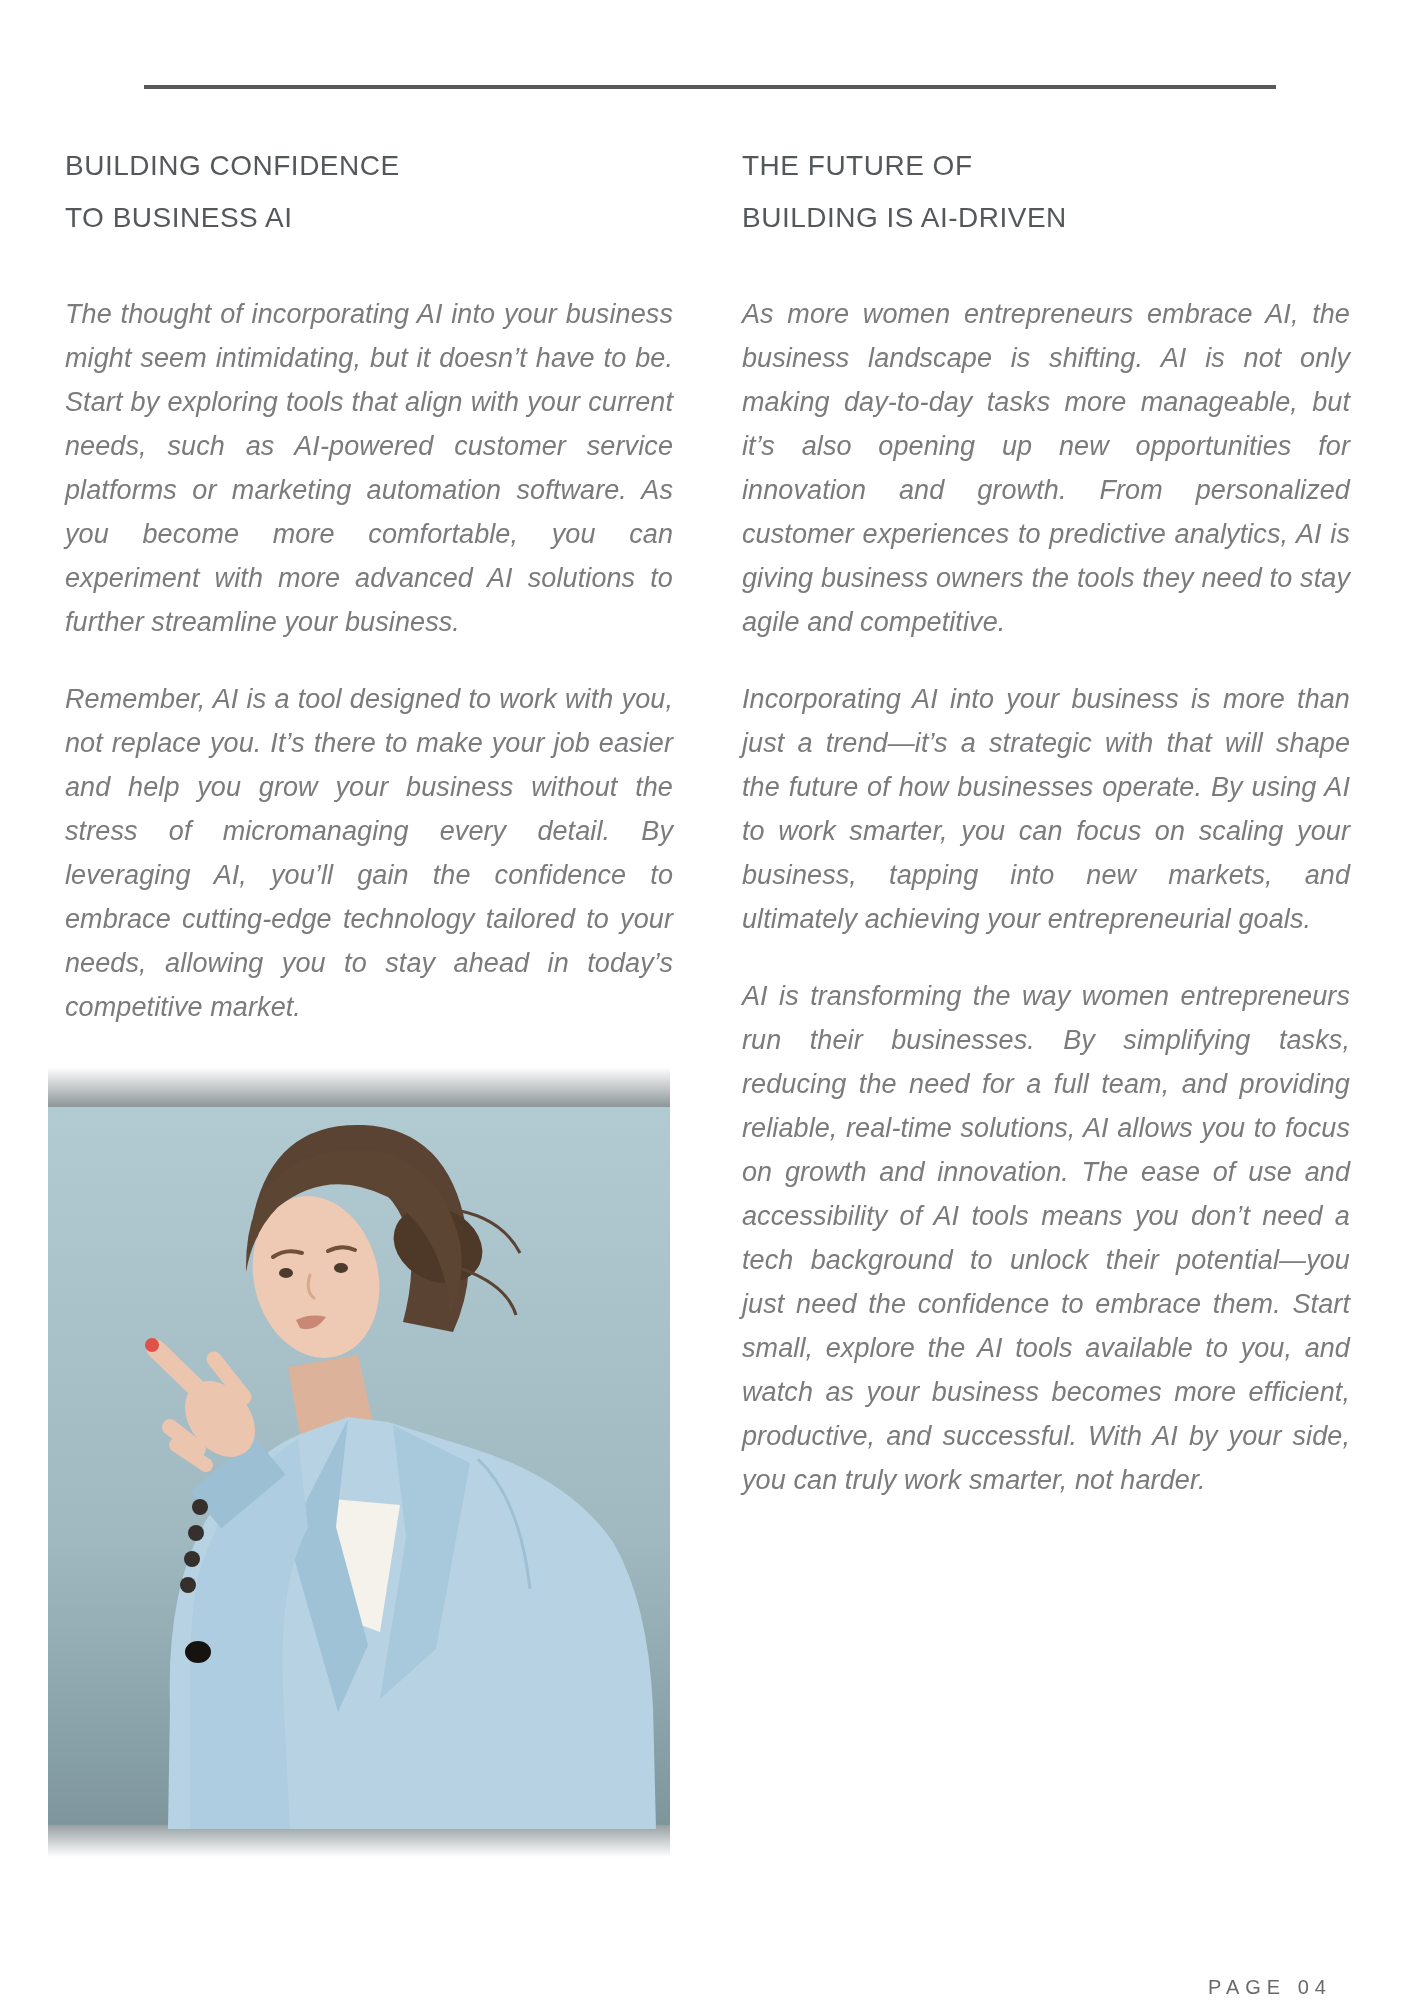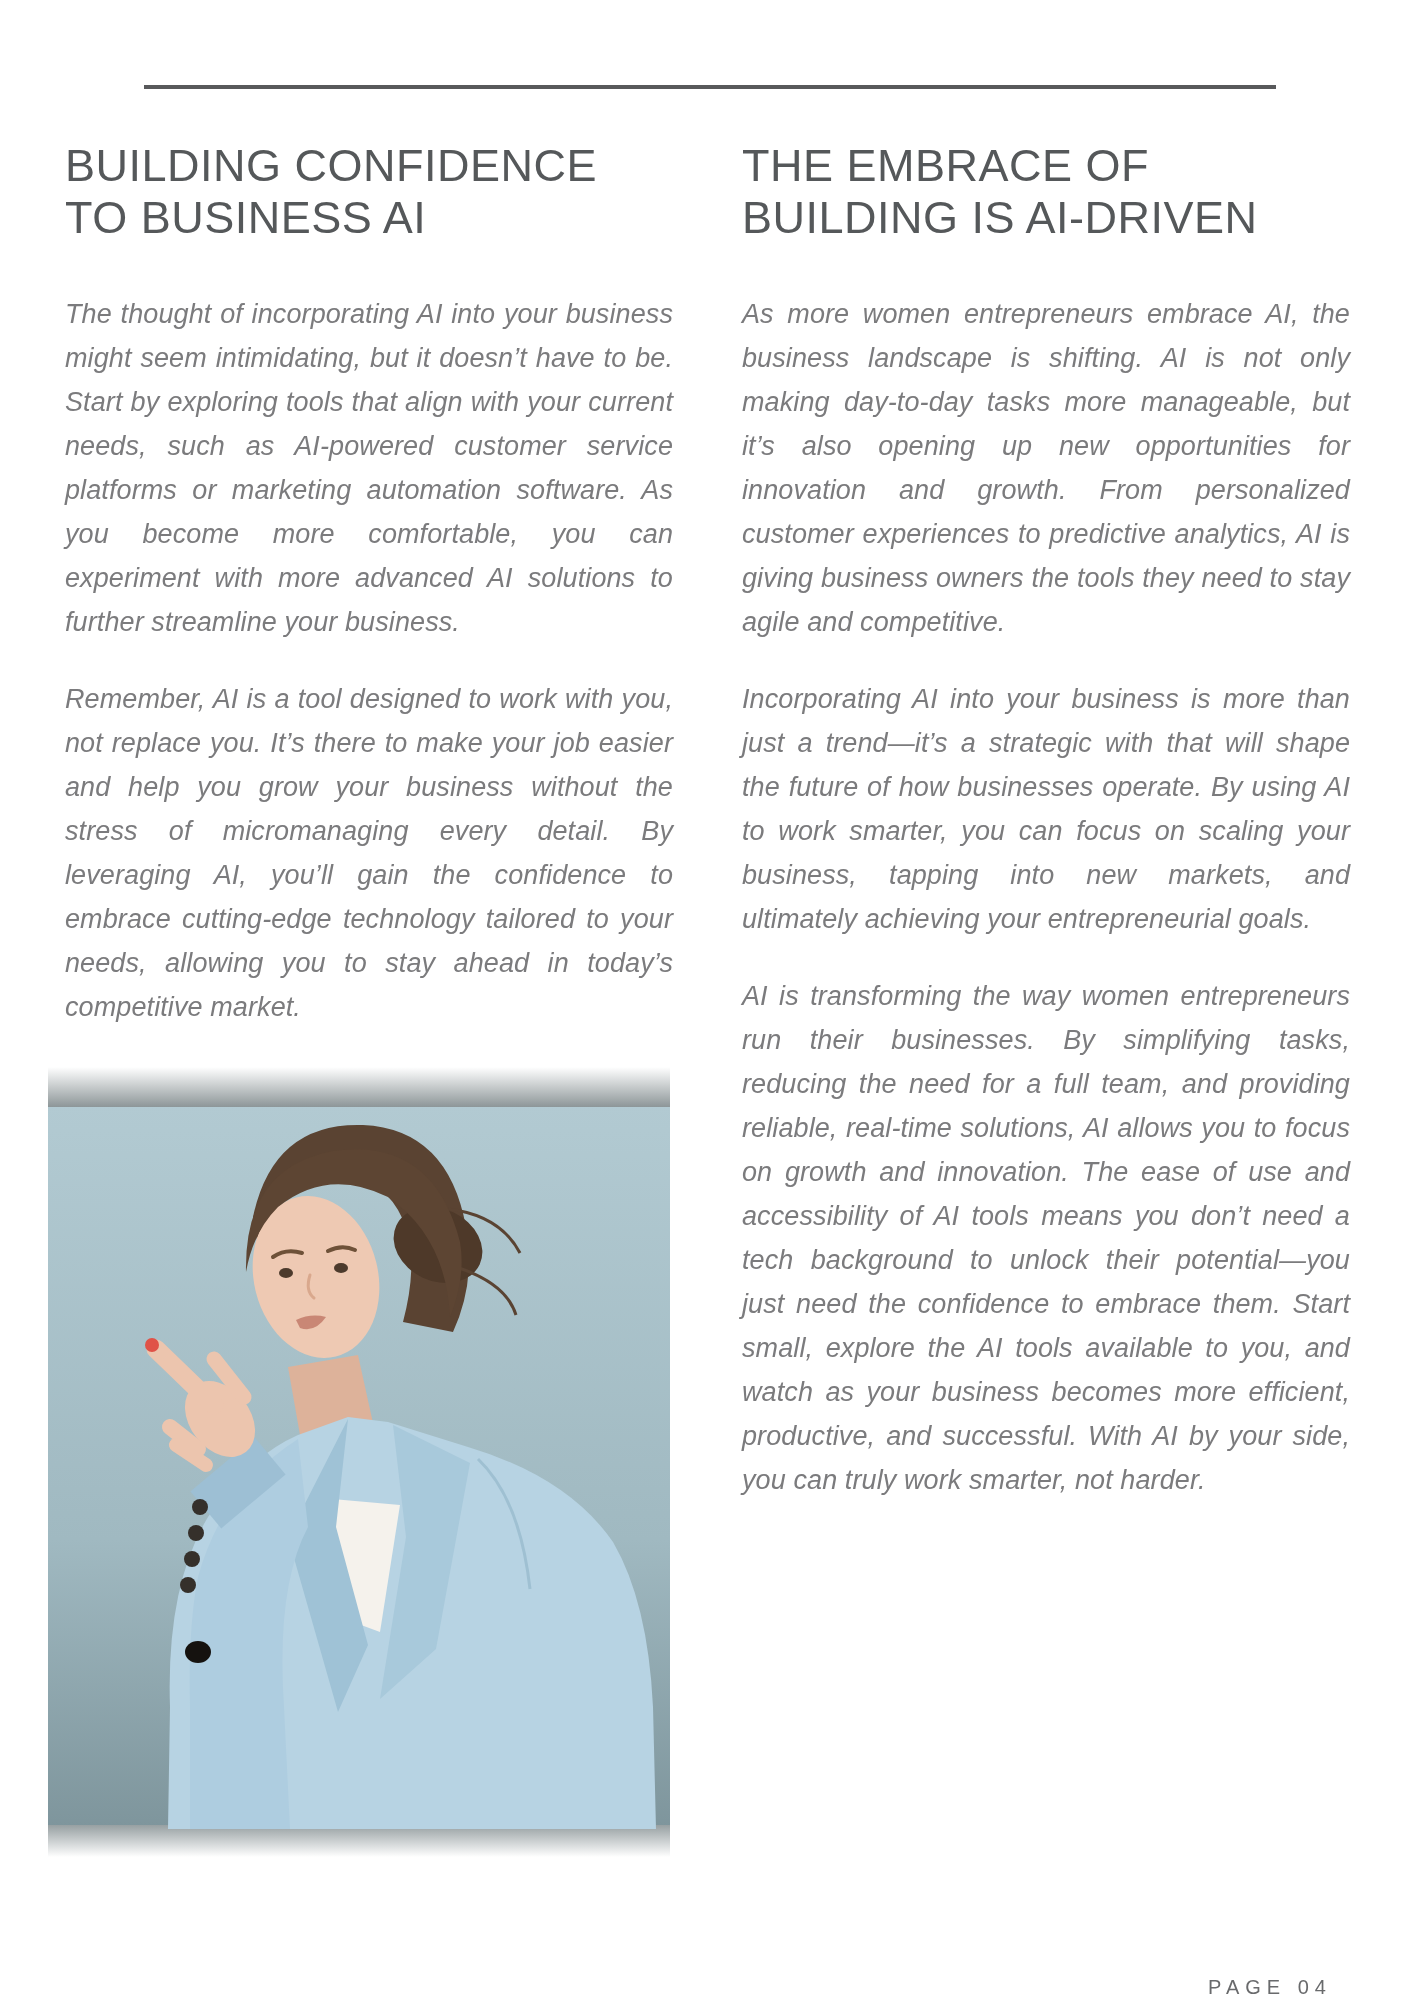--- a/index.html
+++ b/index.html
@@ -23,21 +23,21 @@
     position:absolute;left:144px;top:85px;width:1132px;height:4px;
     background:var(--rule);
   }
   .columns{
     position:absolute;left:65px;top:140px;width:1284px;
     display:flex;gap:69px;
   }
   .col{width:608px;flex:0 0 608px;}
   .heading{
     margin:0 0 48px 0;
-    font-size:45px;line-height:52px;font-weight:400;
+    font-size:28px;line-height:52px;font-weight:400;
     color:var(--heading);
     letter-spacing:0.5px;
   }
   .heading span{display:block;}
   .body-par{
     margin:0 0 33px 0;
     font-size:27px;line-height:44px;font-weight:400;
     color:var(--body_text);
     text-align:justify;
     letter-spacing:0.1px;
@@ -153,21 +153,21 @@
             </g>
 
             <ellipse cx="150" cy="585" rx="13" ry="11" fill="#15120f"></ellipse>
           </g>
         </svg>
       </figure>
     </div>
 
     <div class="col">
       <h2 class="heading">
-        <span>THE EMBRACE OF</span>
+        <span>THE FUTURE OF</span>
         <span>BUILDING IS AI-DRIVEN</span>
       </h2>
       <p class="body-par">As more women entrepreneurs embrace AI, the business landscape is shifting. AI is not only making day-to-day tasks more manageable, but it’s also opening up new opportunities for innovation and growth. From personalized customer experiences to predictive analytics, AI is giving business owners the tools they need to stay agile and competitive.</p>
       <p class="body-par">Incorporating AI into your business is more than just a trend—it’s a strategic with that will shape the future of how businesses operate. By using AI to work smarter, you can focus on scaling your business, tapping into new markets, and ultimately achieving your entrepreneurial goals.</p>
       <p class="body-par">AI is transforming the way women entrepreneurs run their businesses. By simplifying tasks, reducing the need for a full team, and providing reliable, real-time solutions, AI allows you to focus on growth and innovation. The ease of use and accessibility of AI tools means you don’t need a tech background to unlock their potential—you just need the confidence to embrace them. Start small, explore the AI tools available to you, and watch as your business becomes more efficient, productive, and successful. With AI by your side, you can truly work smarter, not harder.</p>
     </div>
 
   </div>
 
   <div class="footer">PAGE 04</div>

